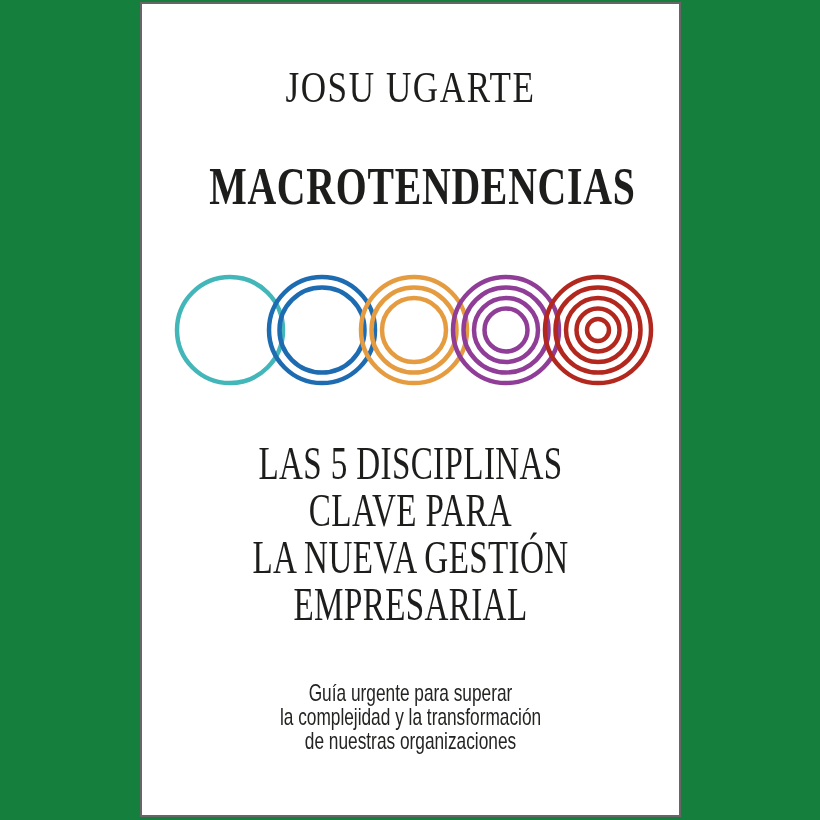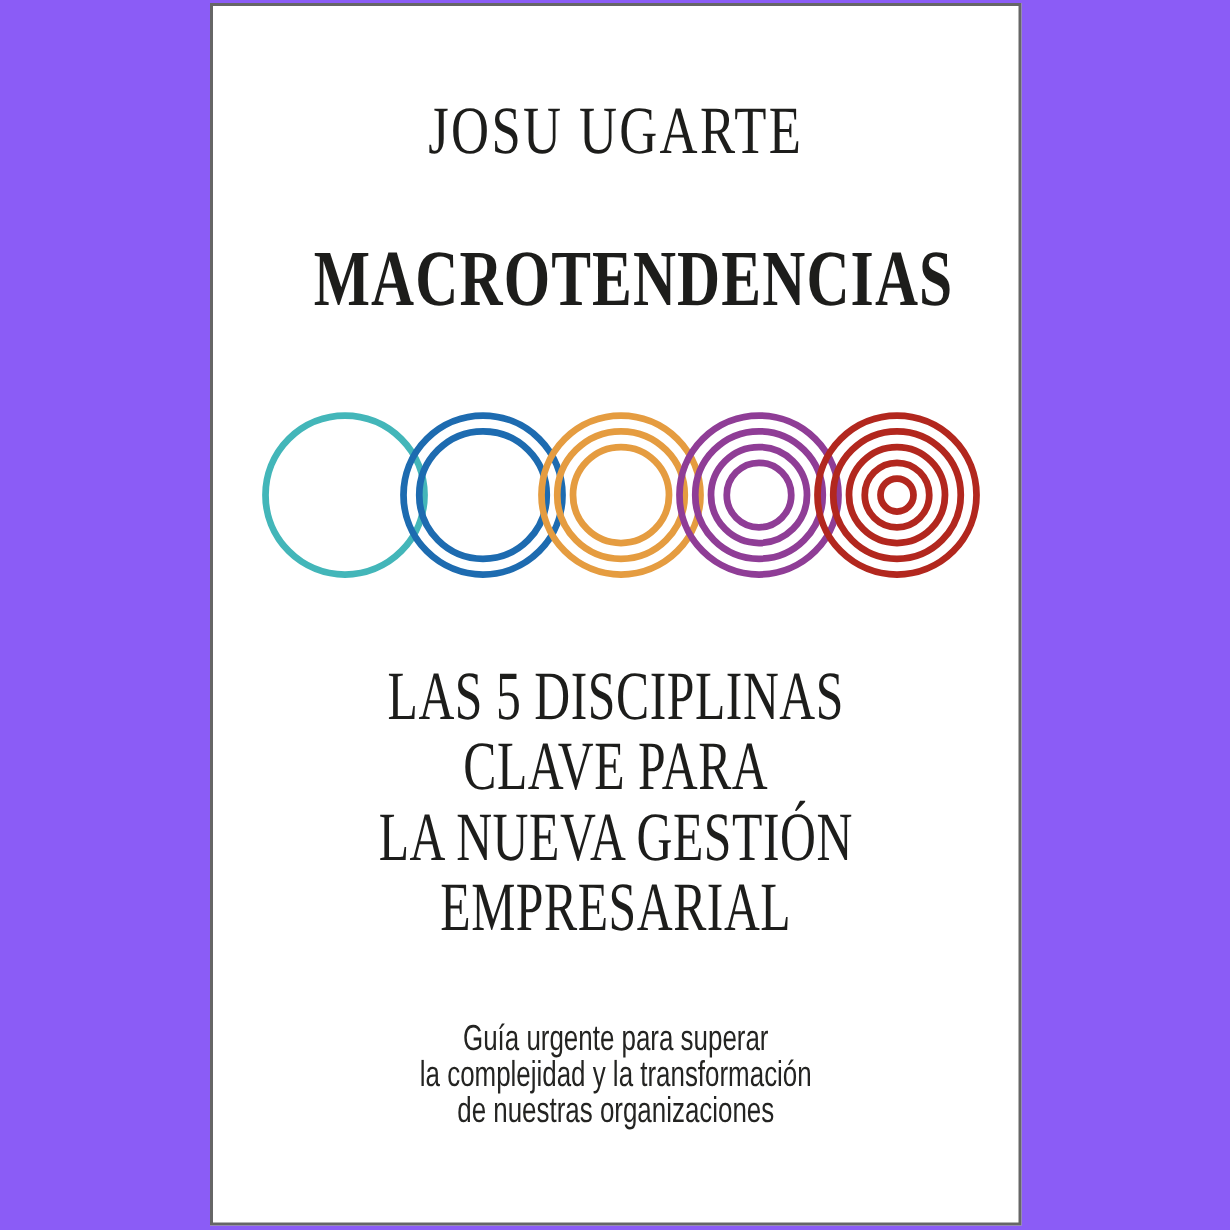--- a/index.html
+++ b/index.html
@@ -7,21 +7,21 @@
     padding: 0;
     background: #ffffff;
     width: 820px;
     height: 820px;
     font-family: "Liberation Serif", serif;
   }
   .page {
     position: relative;
     width: 820px;
     height: 820px;
-    background: #8b5cf6;
+    background: #15803d;
     overflow: hidden;
   }
   .cover {
     position: absolute;
     left: 140px;
     top: 2px;
     width: 537px;
     height: 811px;
     background: #ffffff;
     border: 2px solid #666666;

